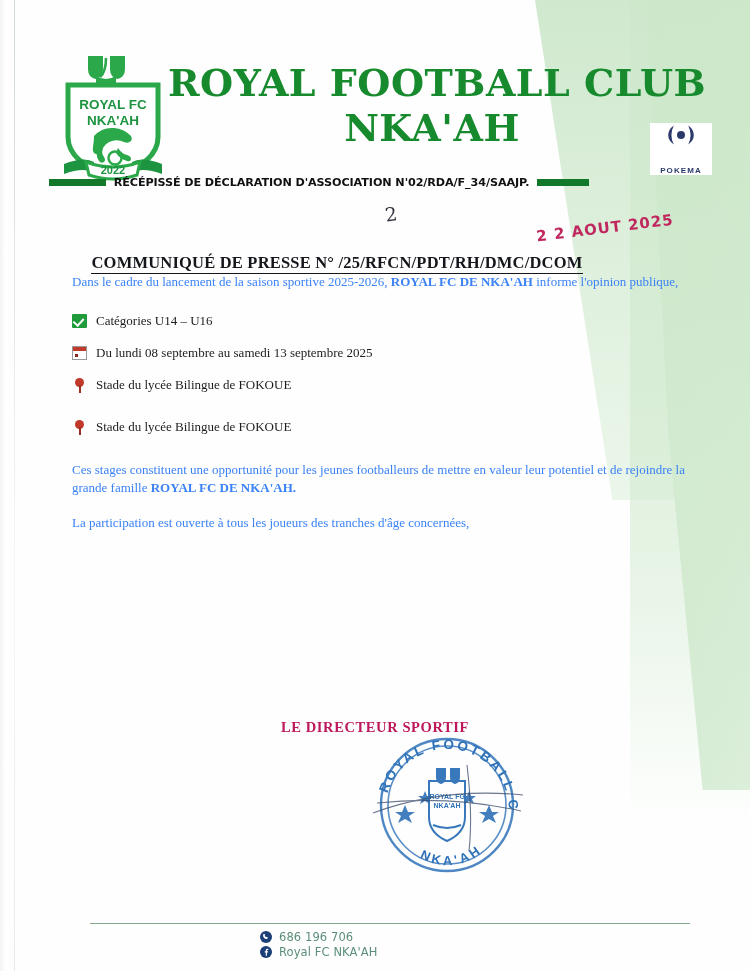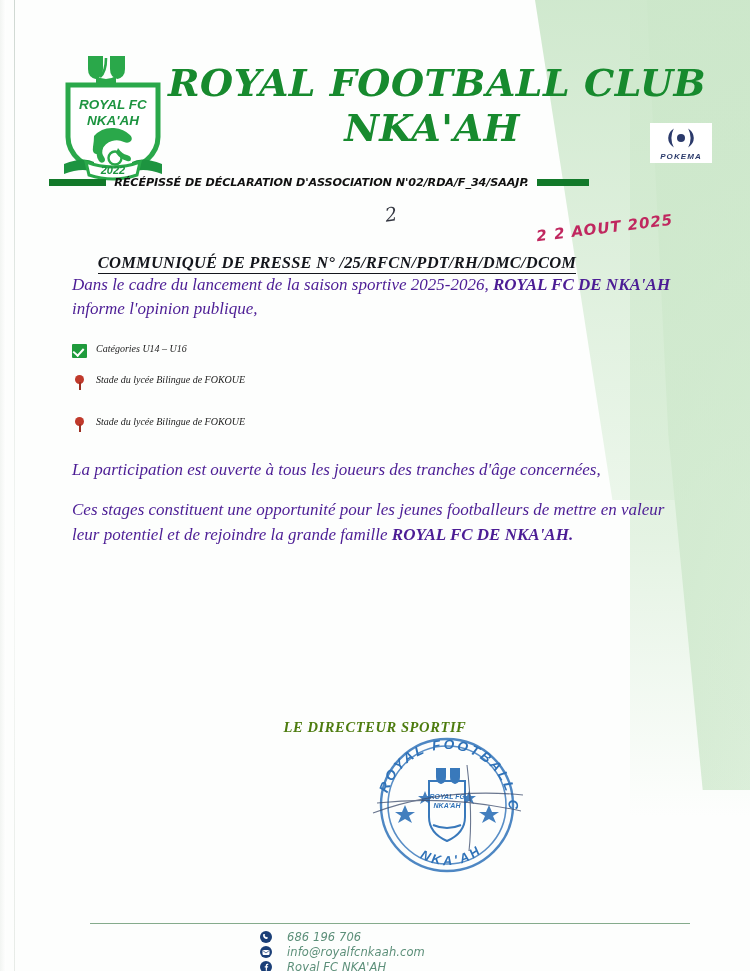--- a/index.html
+++ b/index.html
@@ -6,21 +6,20 @@
   body{
     width:750px;height:971px;
     background:#ffffff;
     font-family:"Liberation Serif", serif;
     position:relative;
     overflow:hidden;
   }
   .page{
     position:absolute;inset:0;
     background:#fdfefd;
-    font-style:italic;
   }
   
   .scan-edge{
     position:absolute;left:14px;top:0;width:1px;height:971px;
     background:linear-gradient(to bottom,rgba(170,185,175,.55),rgba(200,210,200,.15) 60%,rgba(190,200,190,.35));
   }
   .scan-edge2{
     position:absolute;left:0;top:0;width:6px;height:971px;
     background:linear-gradient(to right,#f2f5f2,#ffffff);
   }
@@ -48,23 +47,23 @@
     color:#178a2e;
     font-family:"DejaVu Serif", serif;
     font-weight:bold;
     letter-spacing:.5px;
     line-height:1.02;
   }
   .title-l1{font-size:38px;display:block;white-space:nowrap;}
   .title-l2{font-size:38px;display:block;margin-top:6px;}
 
   .pokema{
-    position:absolute;left:650px;top:123px;width:62px;height:40px;
+    position:absolute;left:650px;top:123px;width:62px;height:52px;
     background:#ffffff;
-    display:flex;flex-direction:column;align-items:center;justify-content:center;
+    display:flex;flex-direction:column;align-items:center;justify-content:space-between;
   }
   .pokema-mark{width:32px;height:24px;}
   .pokema-txt{
     font-family:"Liberation Sans", sans-serif;
     font-size:8px;letter-spacing:1.1px;color:#2b3a6b;font-weight:bold;margin-top:2px;
   }
 
   .recepisse-row{
     position:absolute;left:0;top:176px;width:638px;
     display:flex;align-items:center;justify-content:center;gap:8px;
@@ -97,35 +96,35 @@
     font-size:15px;font-weight:bold;letter-spacing:1px;
     transform:rotate(-7deg);
     white-space:nowrap;
   }
 
   
   .body-wrap{position:absolute;left:72px;top:273px;width:620px;}
   p.para{
     margin:0 0 16px 0;
     font-family:"Liberation Serif", serif;
-    font-size:17px;
+    font-size:13px;
     line-height:1.42;
-    color:#4c1d95;
+    color:#3b82f6;
     text-align:left;
   }
   p.para b{font-weight:bold;}
 
   .list-block{margin-top:22px;}
   .list-group{margin-bottom:26px;}
   .lrow{
     display:flex;align-items:flex-start;gap:9px;margin-bottom:16px;
   }
   .lrow .ltxt{
     font-family:"Liberation Serif", serif;
-    font-size:10px;color:#1c1c1c;line-height:1.2;
+    font-size:13px;color:#1c1c1c;line-height:1.2;
   }
   .ico{width:15px;height:15px;flex:0 0 15px;margin-top:1px;}
 
   .check-ico{
     width:14px;height:14px;background:#1f9b3c;position:relative;border-radius:1px;
   }
   .check-ico:after{
     content:"";position:absolute;left:3px;top:2px;width:5px;height:8px;
     border:solid #ffffff;border-width:0 2px 2px 0;transform:rotate(42deg);
   }
@@ -146,35 +145,35 @@
     background:#c0392b;
   }
   .pin-ico:after{
     content:"";position:absolute;left:6.5px;top:7px;width:2px;height:8px;background:#9c2f22;
   }
 
   
   .sign-title{
     position:absolute;left:0;top:719px;width:750px;text-align:center;
     font-family:"Liberation Serif", serif;
-    font-size:14.5px;font-weight:bold;letter-spacing:.6px;color:#4d7c0f;
+    font-size:14.5px;font-weight:bold;letter-spacing:.6px;color:#be185d;
   }
   .stamp{
     position:absolute;left:367px;top:729px;width:160px;height:150px;
   }
 
   
   .footer-rule{
     position:absolute;left:90px;top:923px;width:600px;height:1px;background:#5c8f66;opacity:.75;
   }
   .footer{
     position:absolute;left:0;top:930px;width:750px;
     display:flex;flex-direction:column;align-items:center;gap:1px;
   }
-  .frow{display:flex;align-items:center;gap:15px;width:230px;}
+  .frow{display:flex;align-items:center;gap:7px;width:230px;}
   .fico{
     width:12px;height:12px;border-radius:50%;background:#1b3f77;
     display:flex;align-items:center;justify-content:center;flex:0 0 12px;
   }
   .fico svg{display:block;}
   .ftxt{
     font-family:"DejaVu Sans", sans-serif;
     font-size:11.5px;color:#5c8f79;letter-spacing:.1px;white-space:nowrap;
   }
 </style>
@@ -245,37 +244,41 @@
 
 
     <div class="list-block">
 
       <div class="list-group">
         <div class="lrow">
           <span class="ico check-ico"></span>
           <span class="ltxt">Catégories U14 – U16</span>
         </div>
         <div class="lrow">
+          <span class="ico cal-ico"></span>
+          <span class="ltxt">Du lundi 08 septembre au samedi 13 septembre 2025</span>
+        </div>
+        <div class="lrow">
           <span class="ico pin-ico"></span>
           <span class="ltxt">Stade du lycée Bilingue de FOKOUE</span>
         </div>
       </div>
 
       <div class="list-group">
         <div class="lrow">
           <span class="ico pin-ico"></span>
           <span class="ltxt">Stade du lycée Bilingue de FOKOUE</span>
         </div>
       </div>
 
     </div>
 
+    <p class="para"><span>Ces stages constituent une opportunité pour les jeunes footballeurs de mettre en valeur leur potentiel et de rejoindre la grande famille </span><b>ROYAL FC DE NKA'AH.</b></p>
+
     <p class="para">La participation est ouverte à tous les joueurs des tranches d'âge concernées,</p>
-
-    <p class="para"><span>Ces stages constituent une opportunité pour les jeunes footballeurs de mettre en valeur leur potentiel et de rejoindre la grande famille </span><b>ROYAL FC DE NKA'AH.</b></p>
   </div>
 
   <div class="sign-title">LE DIRECTEUR SPORTIF</div>
 
   <div class="stamp">
     <svg viewBox="0 0 160 150" width="160" height="150">
       <defs>
         <path id="arcTop" d="M18 82 a62 62 0 0 1 124 0"></path>
         <path id="arcBot" d="M26 82 a54 54 0 0 0 108 0"></path>
       </defs>
@@ -315,29 +318,20 @@
     <div class="frow">
       <span class="fico">
         <svg width="8" height="8" viewBox="0 0 10 10">
             <path d="M2 1.4 q1.4 -.4 2 .9 l-.7 .8 q.6 1.6 2 2.3 l.8 -.7 q1.4 .5 1 2 q-.3 1 -1.6 .8 Q2.6 8 1.4 4 Q1 2 2 1.4 z" fill="#fff"></path>
           </svg>
       </span>
       <span class="ftxt">686 196 706</span>
     </div>
     <div class="frow">
       <span class="fico">
-        <svg width="8" height="7" viewBox="0 0 10 8">
-            <rect x="0.6" y="1" width="8.8" height="6" rx="1" fill="#fff"></rect>
-            <path d="M1 1.6 L5 4.6 L9 1.6" stroke="#1b3f77" stroke-width=".9" fill="none"></path>
-          </svg>
-      </span>
-      <span class="ftxt">info@royalfcnkaah.com</span>
-    </div>
-    <div class="frow">
-      <span class="fico">
         <svg width="8" height="8" viewBox="0 0 10 10">
             <path d="M6.2 9.6 V5.6 H7.5 L7.7 4 H6.2 V3.1 q0 -.7 .9 -.7 H7.8 V1 Q7.3 .9 6.6 .9 q-1.9 0 -1.9 1.9 V4 H3.4 v1.6 h1.3 v4 z" fill="#fff"></path>
           </svg>
       </span>
       <span class="ftxt">Royal FC NKA'AH</span>
     </div>
   </div>
 
 </div>
 

